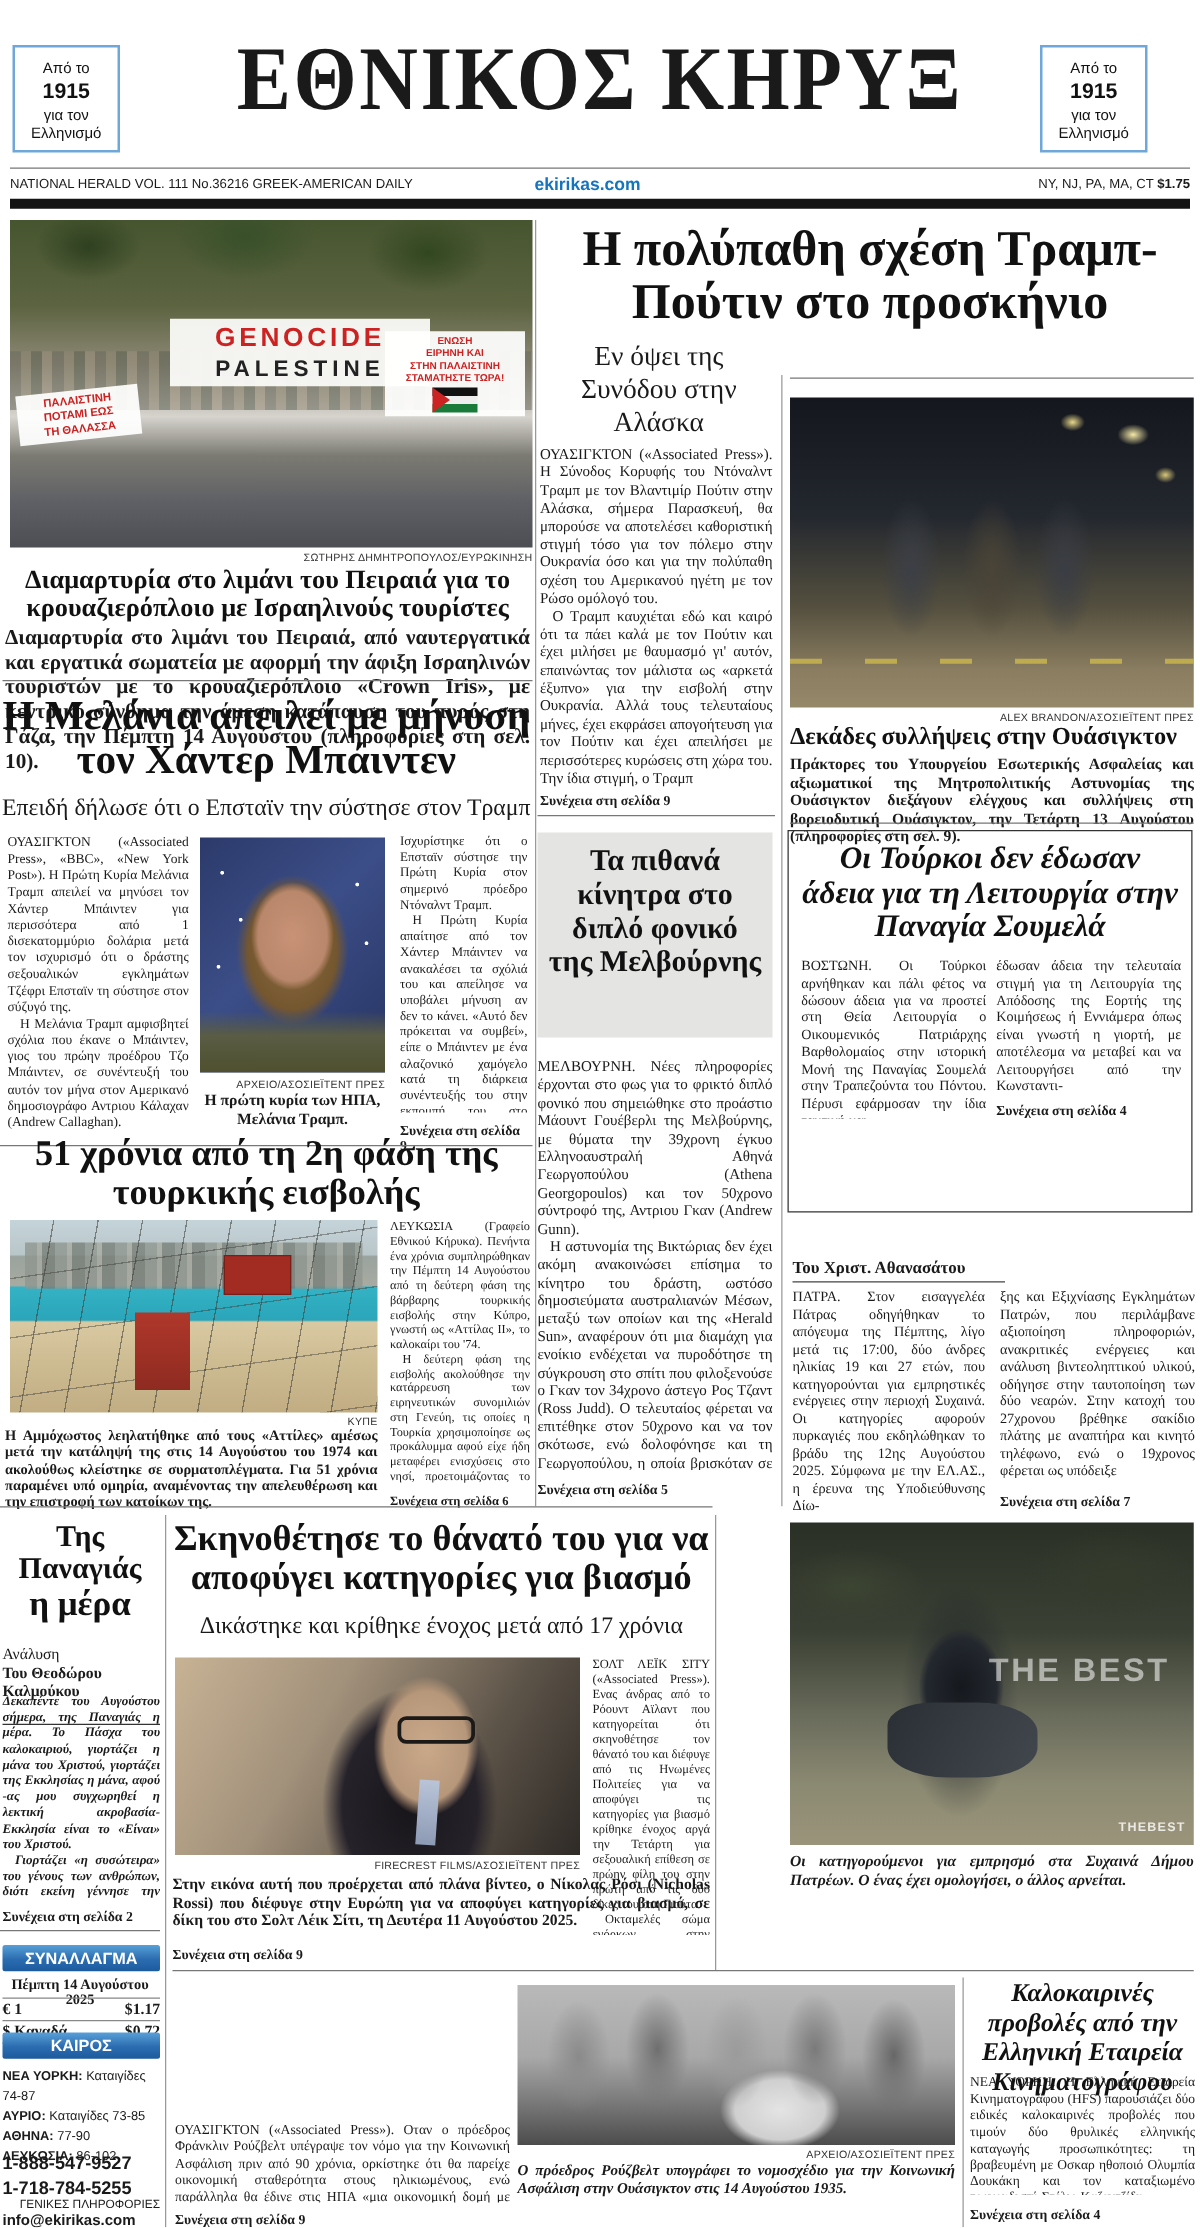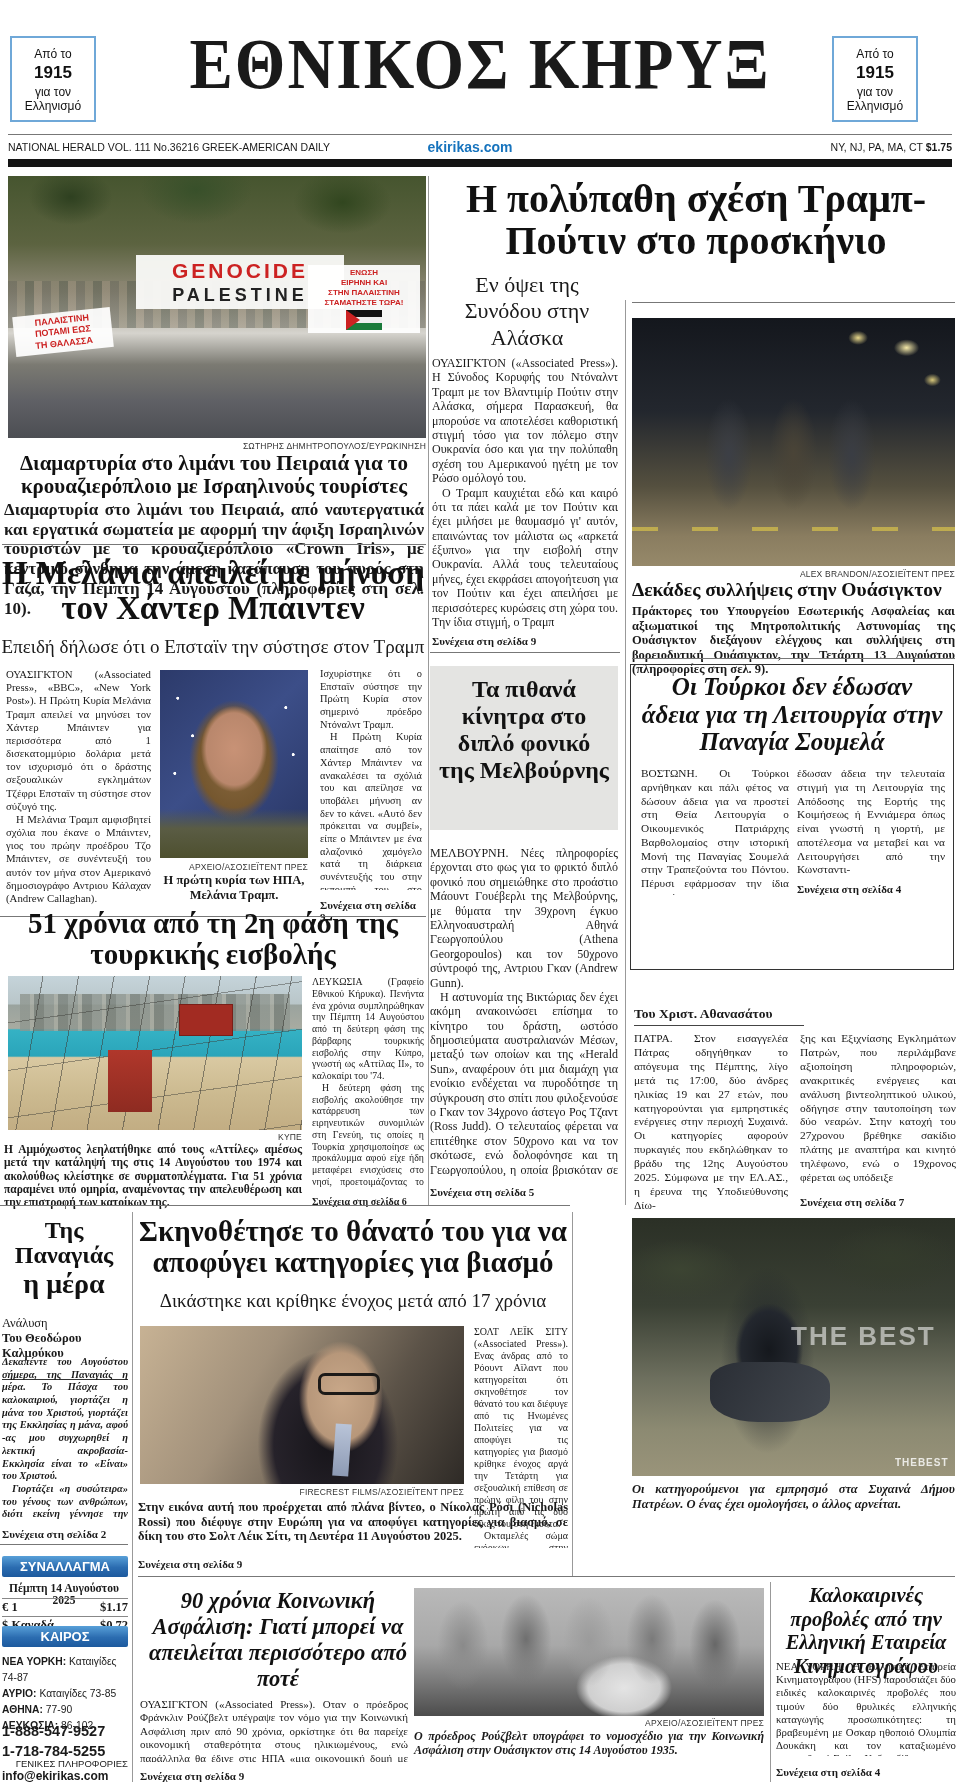--- a/index.html
+++ b/index.html
@@ -265,21 +265,20 @@
   <div class="abs just cap" style="left:138px;top:1500px;width:430px;font-size:12.5px;">Στην εικόνα αυτή που προέρχεται από πλάνα βίντεο, ο Νίκολας Ρόσι (Nicholas Rossi) που διέφυγε στην Ευρώπη για να αποφύγει κατηγορίες για βιασμό, σε δίκη του στο Σολτ Λέικ Σίτι, τη Δευτέρα 11 Αυγούστου 2025.</div>
   <div class="abs body-t just" style="left:474px;top:1326px;width:94px;height:222px;overflow:hidden;font-size:10px;line-height:1.2;">
     <p class="nofirst">ΣΟΛΤ ΛΕΪΚ ΣΙΤΥ («Associated Press»). Ενας άνδρας από το Ρόουντ Αϊλαντ που κατηγορείται ότι σκηνοθέτησε τον θάνατό του και διέφυγε από τις Ηνωμένες Πολιτείες για να αποφύγει τις κατηγορίες για βιασμό κρίθηκε ένοχος αργά την Τετάρτη για σεξουαλική επίθεση σε πρώην φίλη του στην πρώτη από τις δύο δίκες του στη Γιούτα.</p>
     <p>Οκταμελές σώμα ενόρκων στην κομητεία Σολτ Λέικ έκρινε τον Νίκολας Ρόσι (Nicholas Rossi) ένοχο για τον βιασμό του 2008 μετά από τριήμερη δίκη στην οποία κατέθεσε και ο ίδιος.</p>
   </div>
   <div class="abs more" style="left:138px;top:1552px;width:430px;">Συνέχεια στη σελίδα 9</div>
 
   <div class="hrule" style="left:138px;top:1576px;width:817px;"></div>
   <div class="vrule" style="left:770px;top:1582px;height:200px;"></div>
 
-  <div class="abs ctr headline" style="left:146px;top:1588px;width:264px;font-size:22.5px;font-style:italic;line-height:1.15;">90 χρόνια Κοινωνική Ασφάλιση: Γιατί μπορεί να απειλείται περισσότερο από ποτέ</div>
   <div class="abs body-t just" style="left:140px;top:1698px;width:268px;height:64px;overflow:hidden;font-size:11px;">
     <p class="nofirst">ΟΥΑΣΙΓΚΤΟΝ («Associated Press»). Οταν ο πρόεδρος Φράνκλιν Ρούζβελτ υπέγραψε τον νόμο για την Κοινωνική Ασφάλιση πριν από 90 χρόνια, ορκίστηκε ότι θα παρείχε οικονομική σταθερότητα στους ηλικιωμένους, ενώ παράλληλα θα έδινε στις ΗΠΑ «μια οικονομική δομή με πολύ με-</p>
   </div>
   <div class="abs more" style="left:140px;top:1764px;width:268px;">Συνέχεια στη σελίδα 9</div>
 
   <div class="photo" style="left:414px;top:1588px;width:350px;height:128px;
        background:
          radial-gradient(34px 60px at 14% 45%,#8a8a8a 0%,transparent 75%),
          radial-gradient(34px 60px at 32% 40%,#6f6f6f 0%,transparent 75%),
          radial-gradient(34px 60px at 50% 42%,#9b9b9b 0%,transparent 75%),

